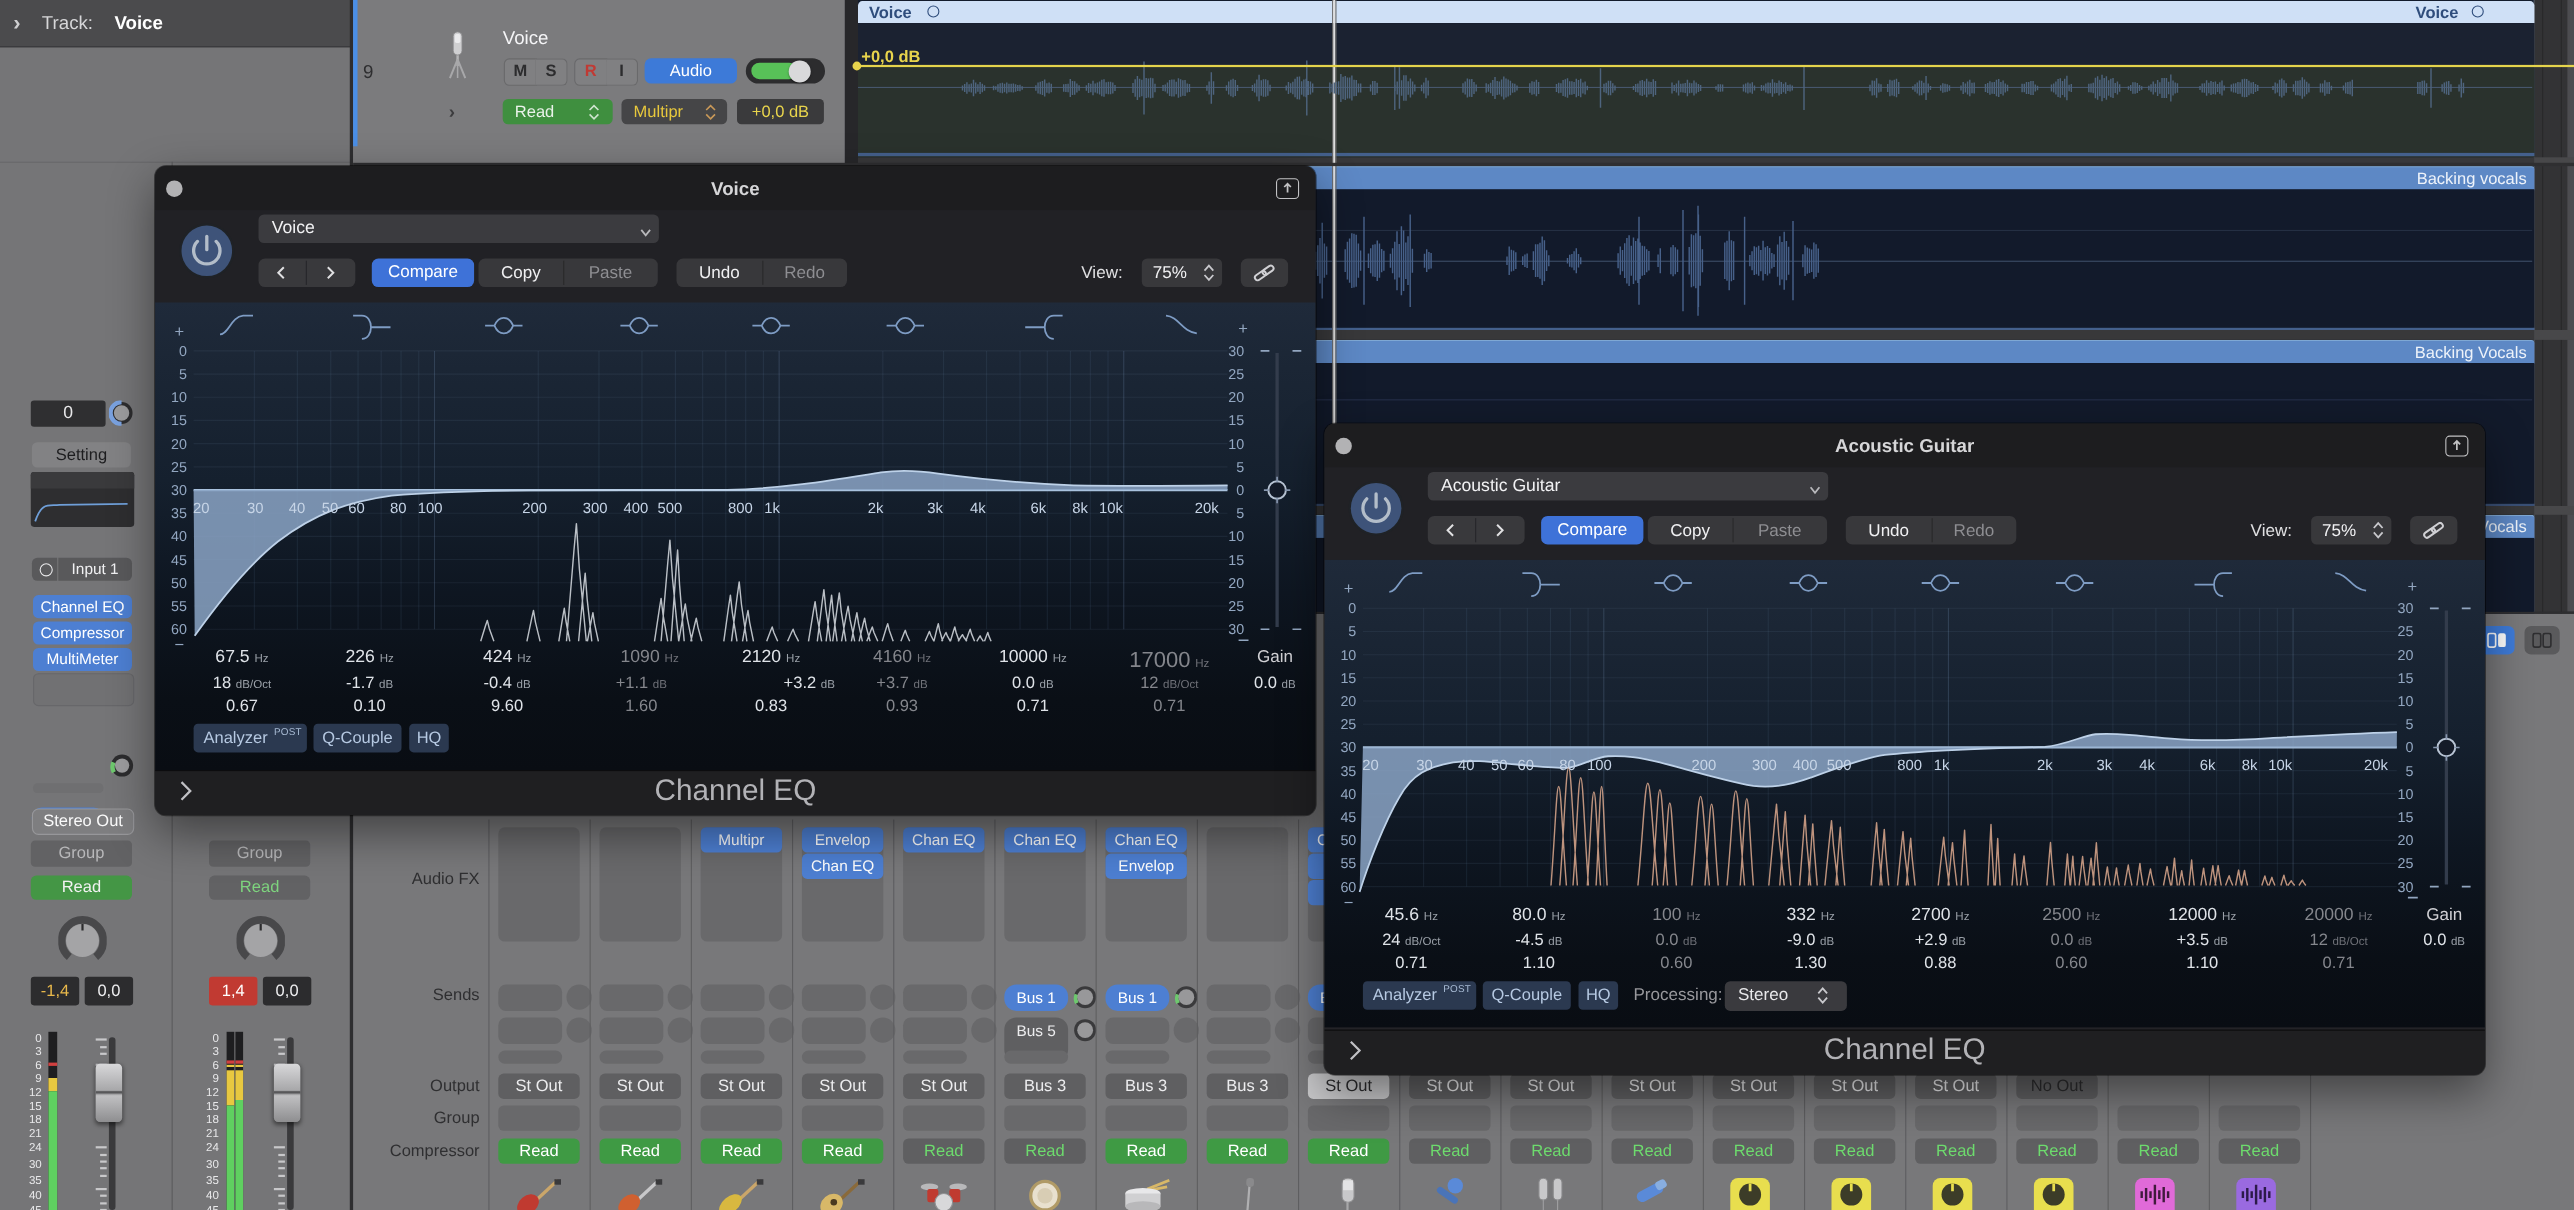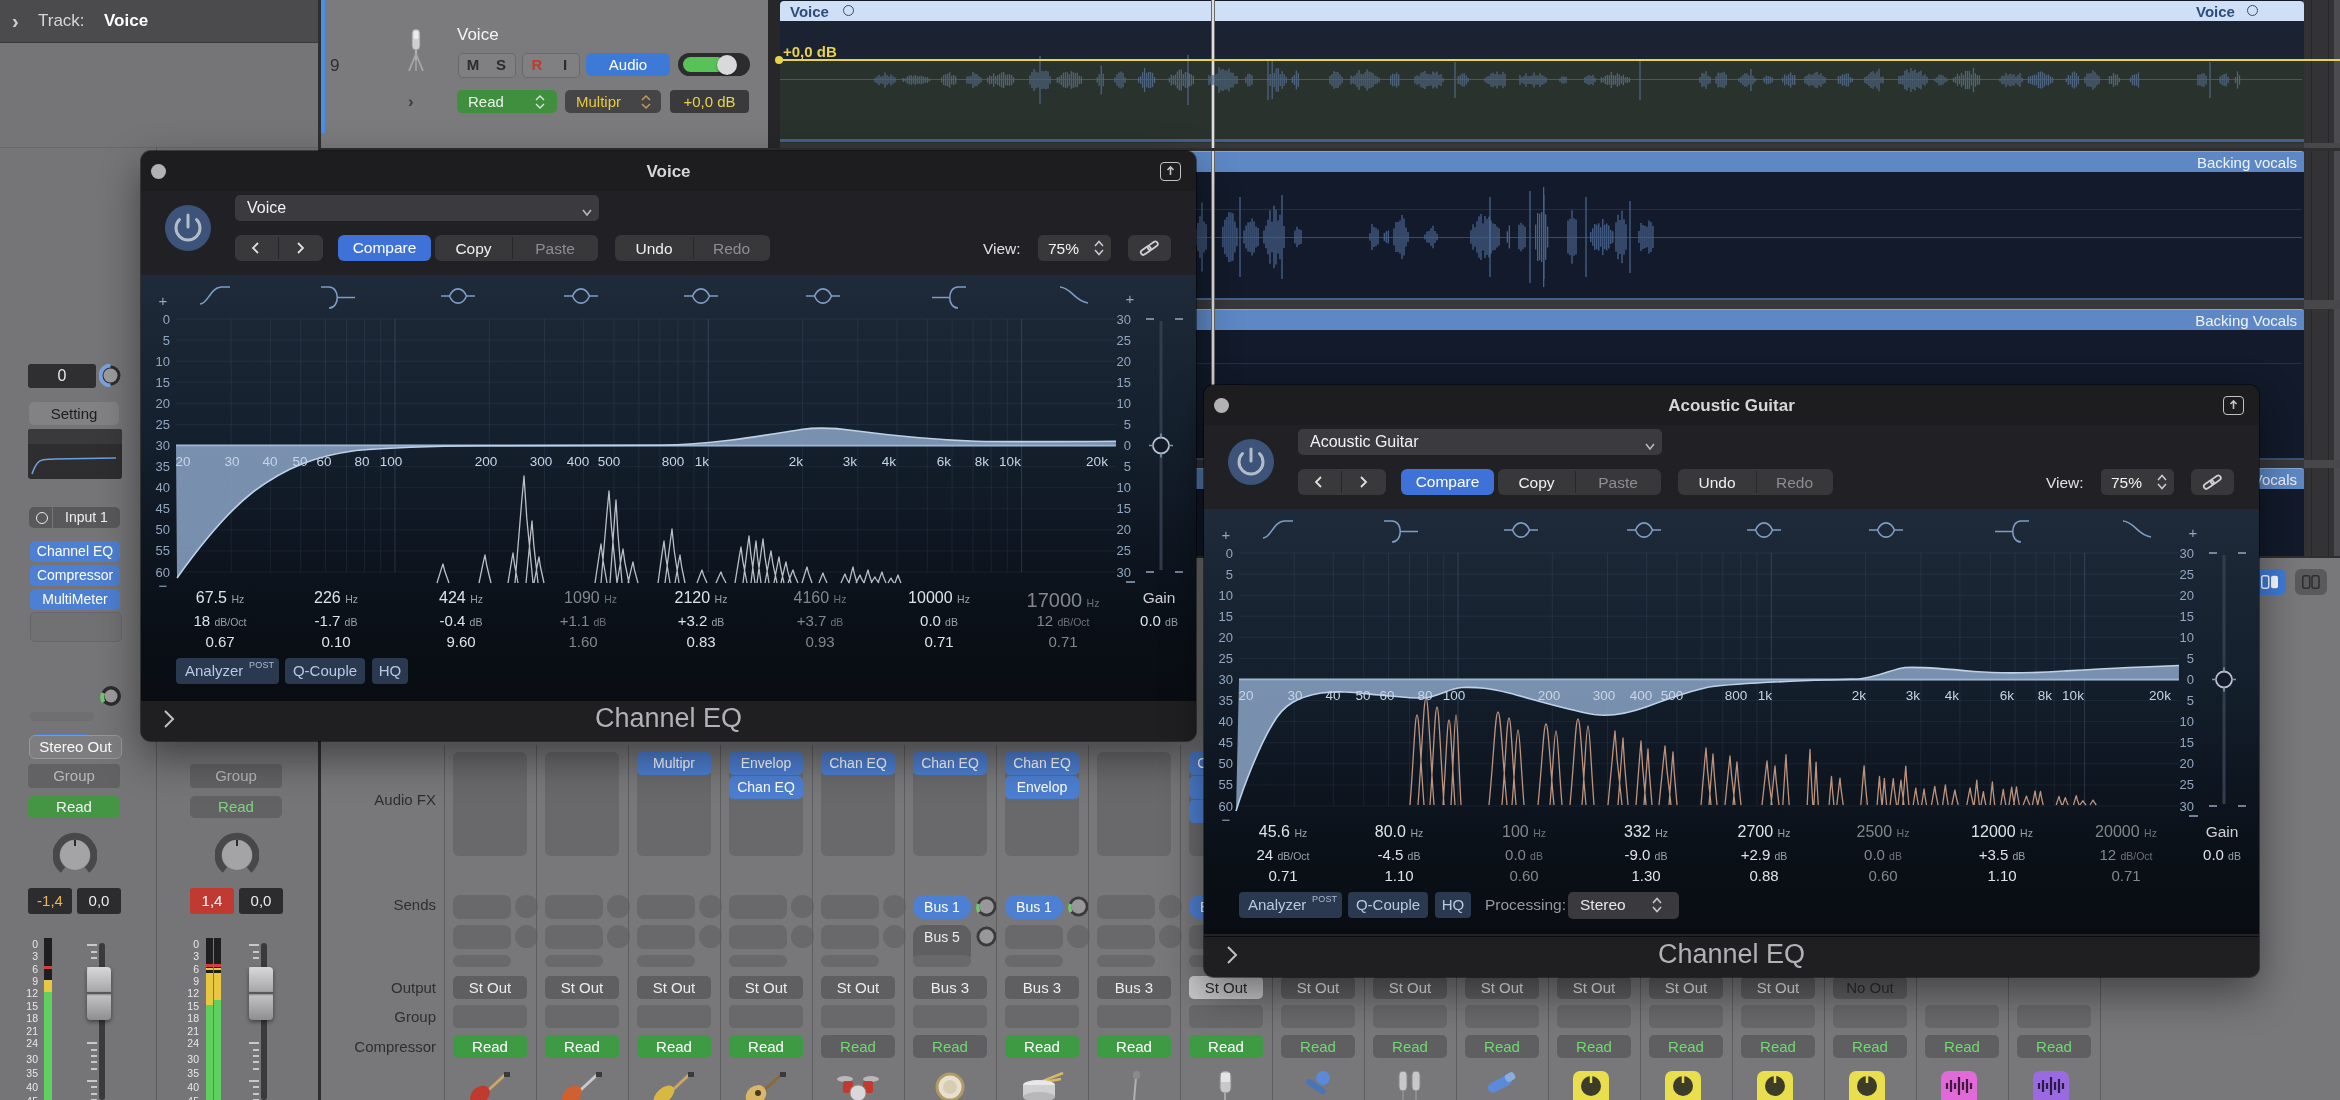--- a/index.html
+++ b/index.html
@@ -687,21 +687,21 @@
       <div style="position: absolute; left: 137px; top: 438px; font-size: 16px; color: rgb(223, 227, 232); white-space: nowrap; width: 116px; text-align: center;"><span style="font-size:16px;color:#dfe3e8">226</span> <span style="font-size:10.5px;color:#9aa0a8">Hz</span></div>
       <div style="position: absolute; left: 137px; top: 461px; font-size: 15px; color: rgb(223, 227, 232); white-space: nowrap; width: 116px; text-align: center;"><span style="font-size:15px;color:#dfe3e8">-1.7</span> <span style="font-size:10.5px;color:#9aa0a8">dB</span></div>
       <div style="position: absolute; left: 137px; top: 482px; font-size: 15px; color: rgb(223, 227, 232); white-space: nowrap; width: 116px; text-align: center;">0.10</div>
       <div style="position: absolute; left: 262px; top: 438px; font-size: 16px; color: rgb(223, 227, 232); white-space: nowrap; width: 116px; text-align: center;"><span style="font-size:16px;color:#dfe3e8">424</span> <span style="font-size:10.5px;color:#9aa0a8">Hz</span></div>
       <div style="position: absolute; left: 262px; top: 461px; font-size: 15px; color: rgb(223, 227, 232); white-space: nowrap; width: 116px; text-align: center;"><span style="font-size:15px;color:#dfe3e8">-0.4</span> <span style="font-size:10.5px;color:#9aa0a8">dB</span></div>
       <div style="position: absolute; left: 262px; top: 482px; font-size: 15px; color: rgb(223, 227, 232); white-space: nowrap; width: 116px; text-align: center;">9.60</div>
       <div style="position: absolute; left: 360px; top: 438px; font-size: 16px; color: rgb(132, 134, 140); white-space: nowrap; width: 116px; text-align: right;"><span style="font-size:16px;color:#84868c">1090</span> <span style="font-size:10.5px;color:#6f7178">Hz</span></div>
       <div style="position: absolute; left: 384px; top: 461px; font-size: 15px; color: rgb(132, 134, 140); white-space: nowrap; width: 116px; text-align: center;"><span style="font-size:15px;color:#84868c">+1.1</span> <span style="font-size:10.5px;color:#6f7178">dB</span></div>
       <div style="position: absolute; left: 384px; top: 482px; font-size: 15px; color: rgb(132, 134, 140); white-space: nowrap; width: 116px; text-align: center;">1.60</div>
       <div style="position: absolute; left: 502px; top: 438px; font-size: 16px; color: rgb(223, 227, 232); white-space: nowrap; width: 116px; text-align: center;"><span style="font-size:16px;color:#dfe3e8">2120</span> <span style="font-size:10.5px;color:#9aa0a8">Hz</span></div>
-      <div style="position: absolute; left: 502px; top: 461px; font-size: 15px; color: rgb(223, 227, 232); white-space: nowrap; width: 116px; text-align: center;"><span style="font-size:15px;color:#dfe3e8">+3.2</span> <span style="font-size:10.5px;color:#9aa0a8">dB</span></div>
+      <div style="position: absolute; left: 502px; top: 461px; font-size: 15px; color: rgb(223, 227, 232); white-space: nowrap; width: 116px; text-align: right;"><span style="font-size:15px;color:#dfe3e8">+3.2</span> <span style="font-size:10.5px;color:#9aa0a8">dB</span></div>
       <div style="position: absolute; left: 502px; top: 482px; font-size: 15px; color: rgb(223, 227, 232); white-space: nowrap; width: 116px; text-align: center;">0.83</div>
       <div style="position: absolute; left: 621px; top: 438px; font-size: 16px; color: rgb(132, 134, 140); white-space: nowrap; width: 116px; text-align: center;"><span style="font-size:16px;color:#84868c">4160</span> <span style="font-size:10.5px;color:#6f7178">Hz</span></div>
       <div style="position: absolute; left: 621px; top: 461px; font-size: 15px; color: rgb(132, 134, 140); white-space: nowrap; width: 116px; text-align: center;"><span style="font-size:15px;color:#84868c">+3.7</span> <span style="font-size:10.5px;color:#6f7178">dB</span></div>
       <div style="position: absolute; left: 621px; top: 482px; font-size: 15px; color: rgb(132, 134, 140); white-space: nowrap; width: 116px; text-align: center;">0.93</div>
       <div style="position: absolute; left: 740px; top: 438px; font-size: 16px; color: rgb(223, 227, 232); white-space: nowrap; width: 116px; text-align: center;"><span style="font-size:16px;color:#dfe3e8">10000</span> <span style="font-size:10.5px;color:#9aa0a8">Hz</span></div>
       <div style="position: absolute; left: 740px; top: 461px; font-size: 15px; color: rgb(223, 227, 232); white-space: nowrap; width: 116px; text-align: center;"><span style="font-size:15px;color:#dfe3e8">0.0</span> <span style="font-size:10.5px;color:#9aa0a8">dB</span></div>
       <div style="position: absolute; left: 740px; top: 482px; font-size: 15px; color: rgb(223, 227, 232); white-space: nowrap; width: 116px; text-align: center;">0.71</div>
       <div style="position: absolute; left: 864px; top: 438px; font-size: 16px; color: rgb(132, 134, 140); white-space: nowrap; width: 116px; text-align: center;"><span style="font-size:20px;color:#84868c">17000</span> <span style="font-size:10.5px;color:#6f7178">Hz</span></div>
       <div style="position: absolute; left: 864px; top: 461px; font-size: 15px; color: rgb(132, 134, 140); white-space: nowrap; width: 116px; text-align: center;"><span style="font-size:15px;color:#84868c">12</span> <span style="font-size:10.5px;color:#6f7178">dB/Oct</span></div>
       <div style="position: absolute; left: 864px; top: 482px; font-size: 15px; color: rgb(132, 134, 140); white-space: nowrap; width: 116px; text-align: center;">0.71</div>

